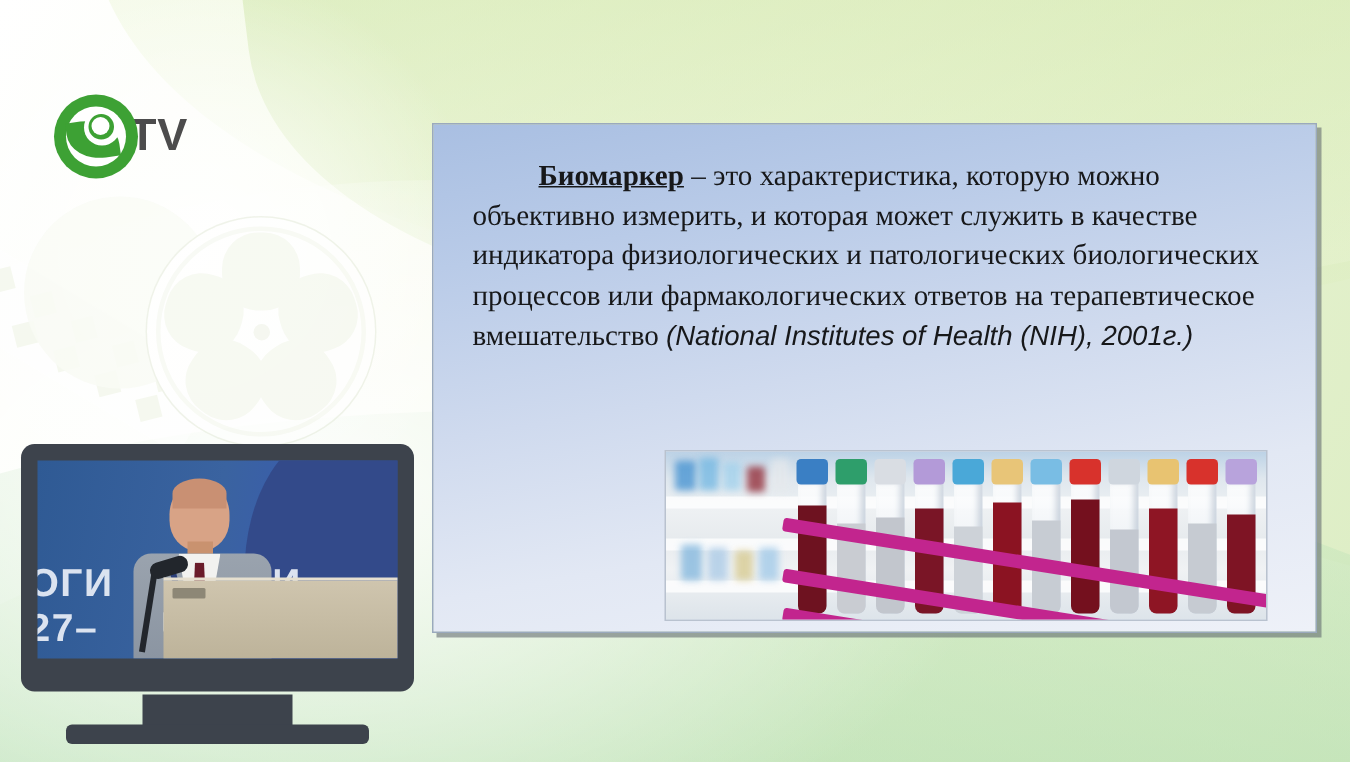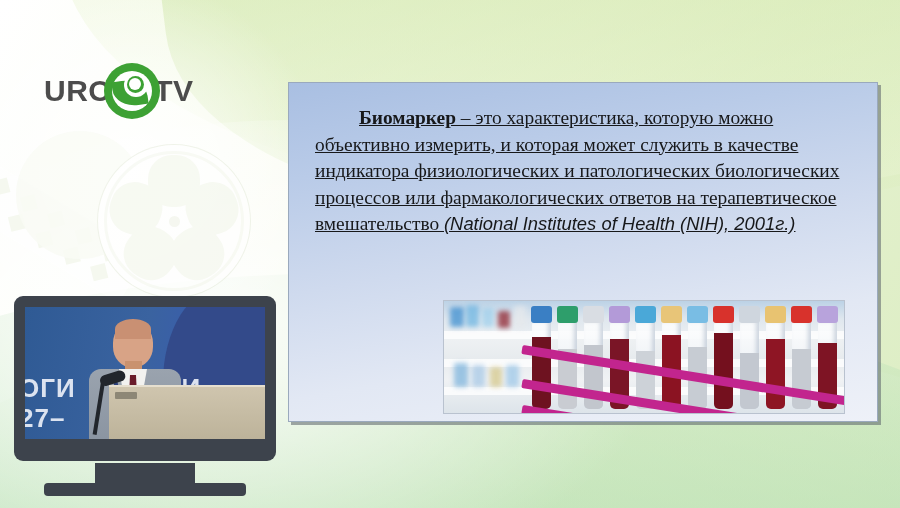--- a/index.html
+++ b/index.html
@@ -155,21 +155,21 @@
 
   
   .card{
     position:absolute;left:288px;top:82px;width:588px;height:338px;
     background:linear-gradient(170deg,#a9bfe2 0%,#b9cbe8 22%,#cfdaee 48%,#e2e8f4 72%,#eef1f8 100%);
     border:1px solid #9aa9bd;
     box-shadow:3px 3px 0 rgba(90,96,104,.55);
   }
   .card-body{
     padding:22px 26px 0 26px;
-    color:#17181a;font-size:19.4px;line-height:26.5px;text-align:left;text-decoration:underline;
+    color:#17181a;font-size:19.4px;line-height:26.5px;text-align:left;
   }
   .card-body p{margin:0;text-indent:44px;}
   .term{font-weight:700;text-decoration:underline;}
   .cite{
     font-family:"Liberation Sans",sans-serif;font-style:italic;font-size:18.4px;
   }
 
   
   .photo{
     position:absolute;left:443px;top:300px;width:400px;height:112px;
@@ -230,21 +230,20 @@
       <div class="rim"></div>
       <div class="hole h1"></div>
         <div class="hole h2"></div>
         <div class="hole h3"></div>
       <div class="hole h4"></div>
         <div class="hole h5"></div>
     </div>
   </div>
 
   <div class="logo">
-    <span class="word">URO</span>
     <span class="emblem">
       <span class="inner"></span>
       <span class="leaf l1"></span>
       <span class="leaf l2"></span>
       <span class="leaf l3"></span>
       <span class="leaf l4"></span>
     </span>
     <span class="word">TV</span>
   </div>
 

